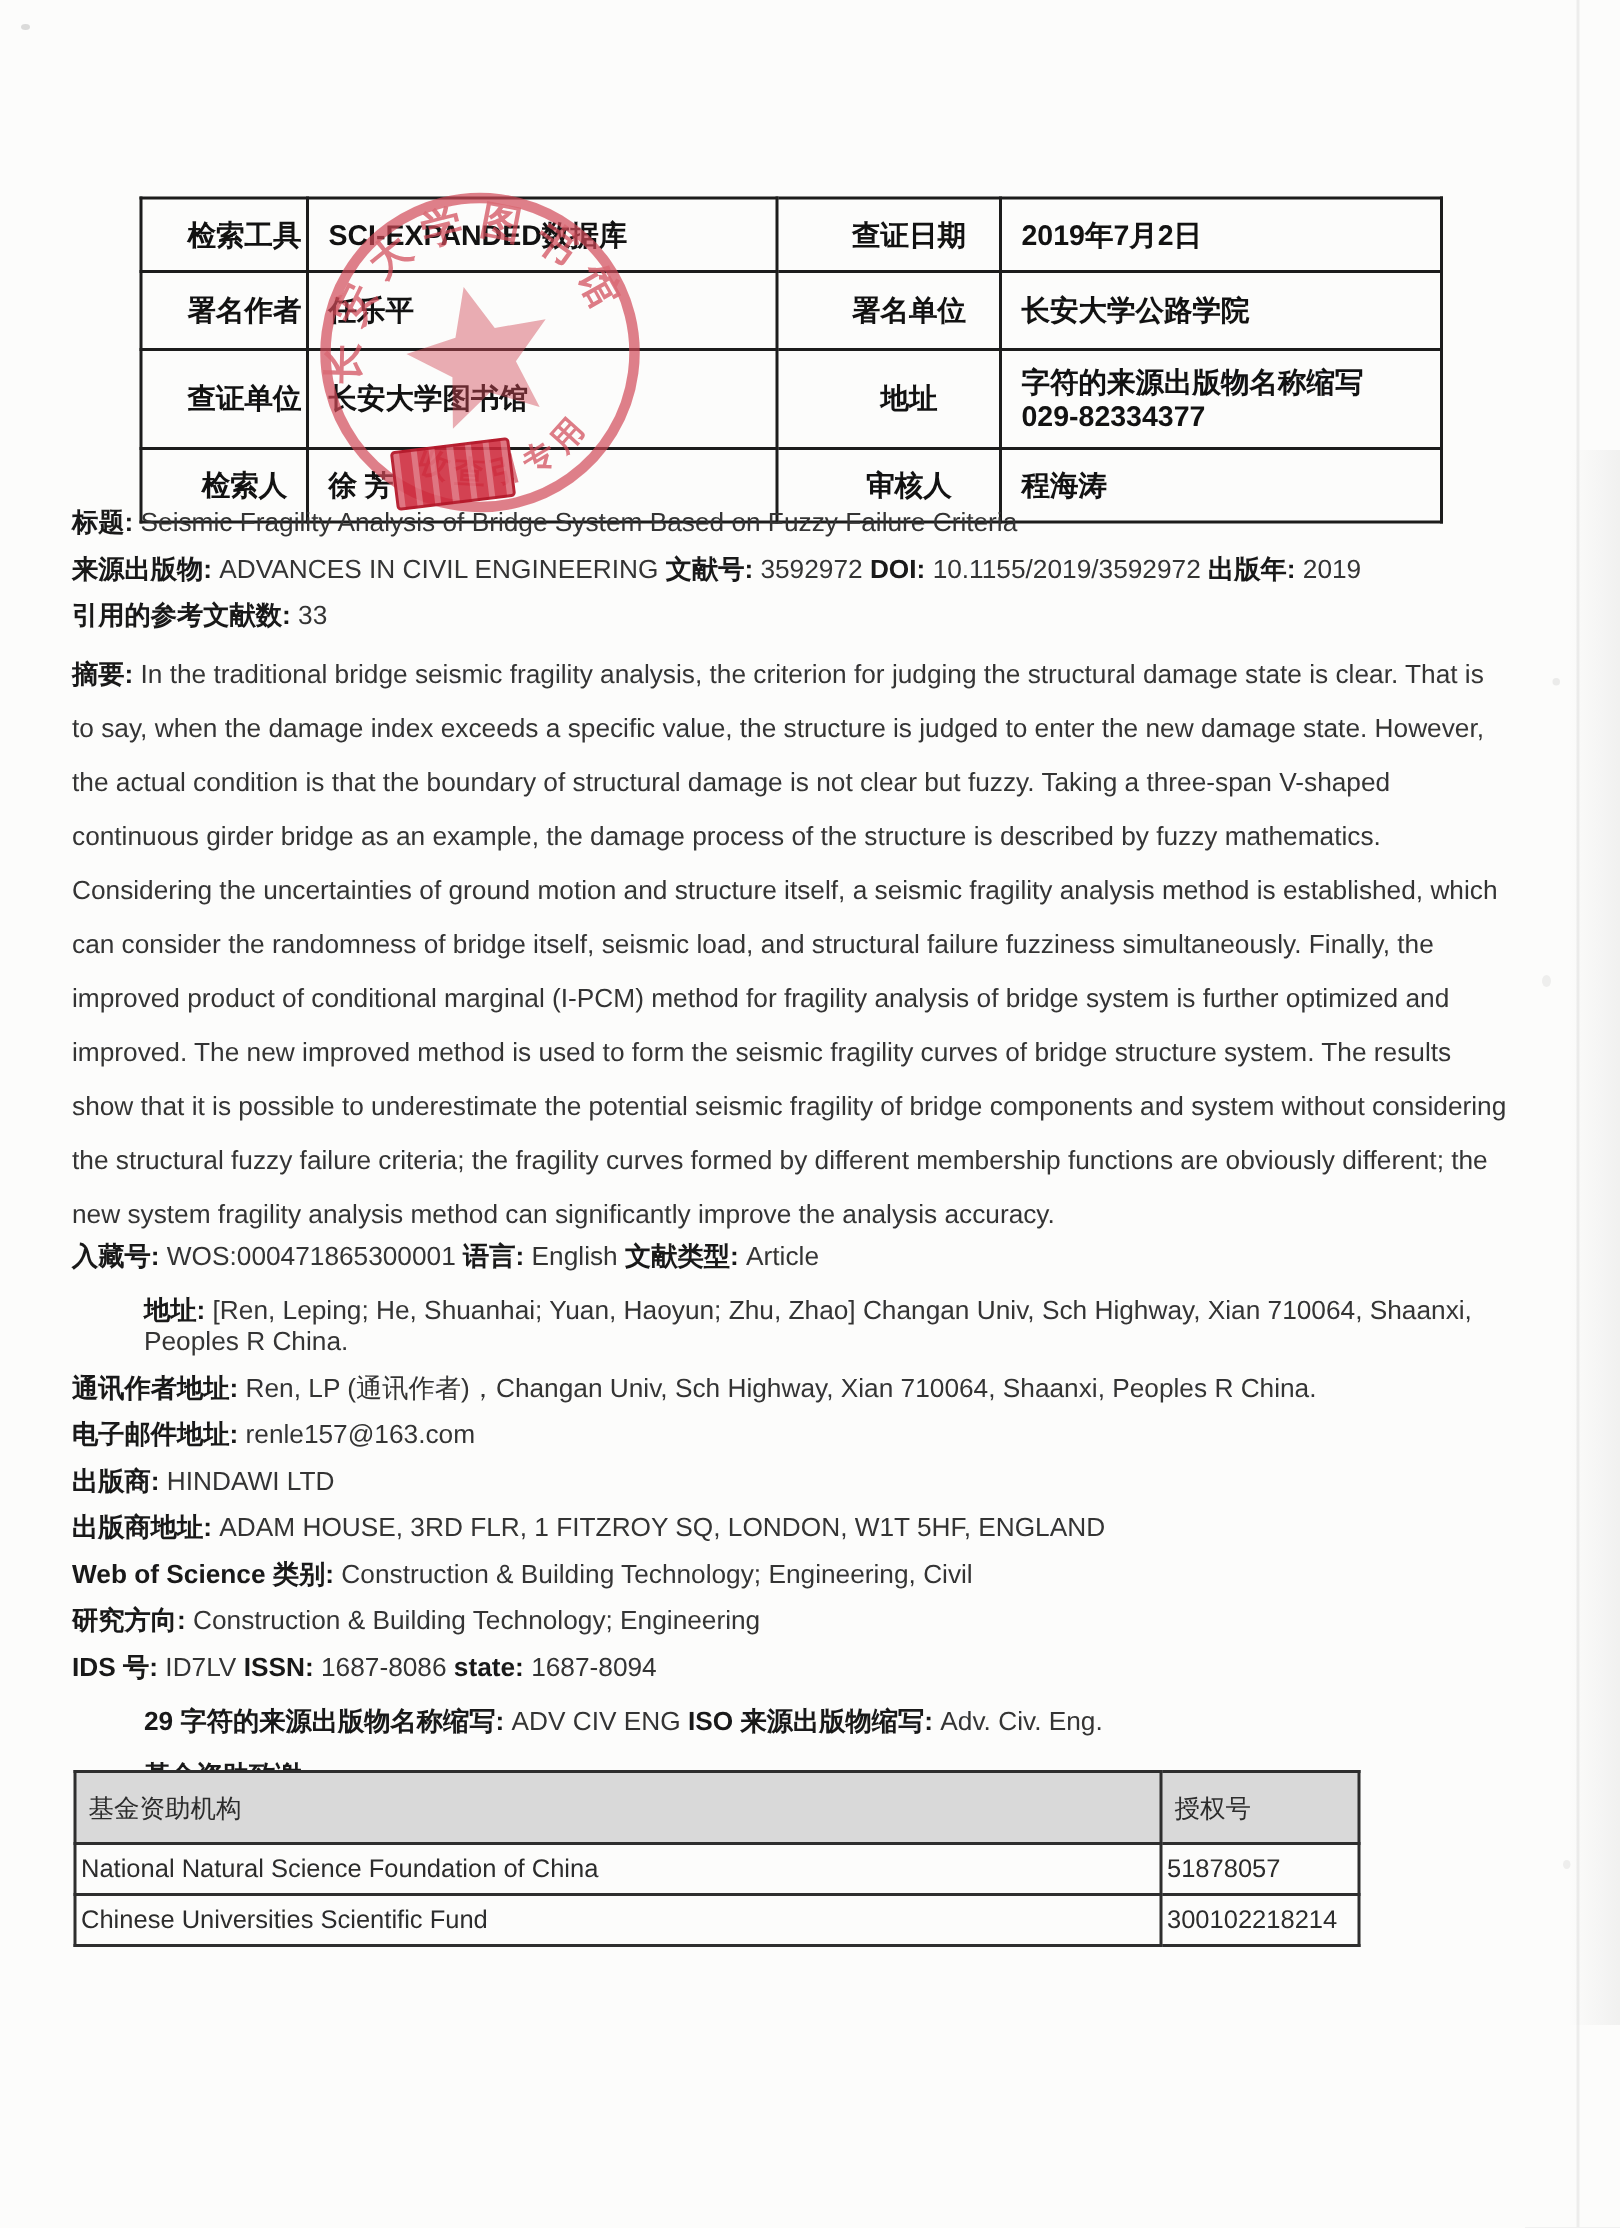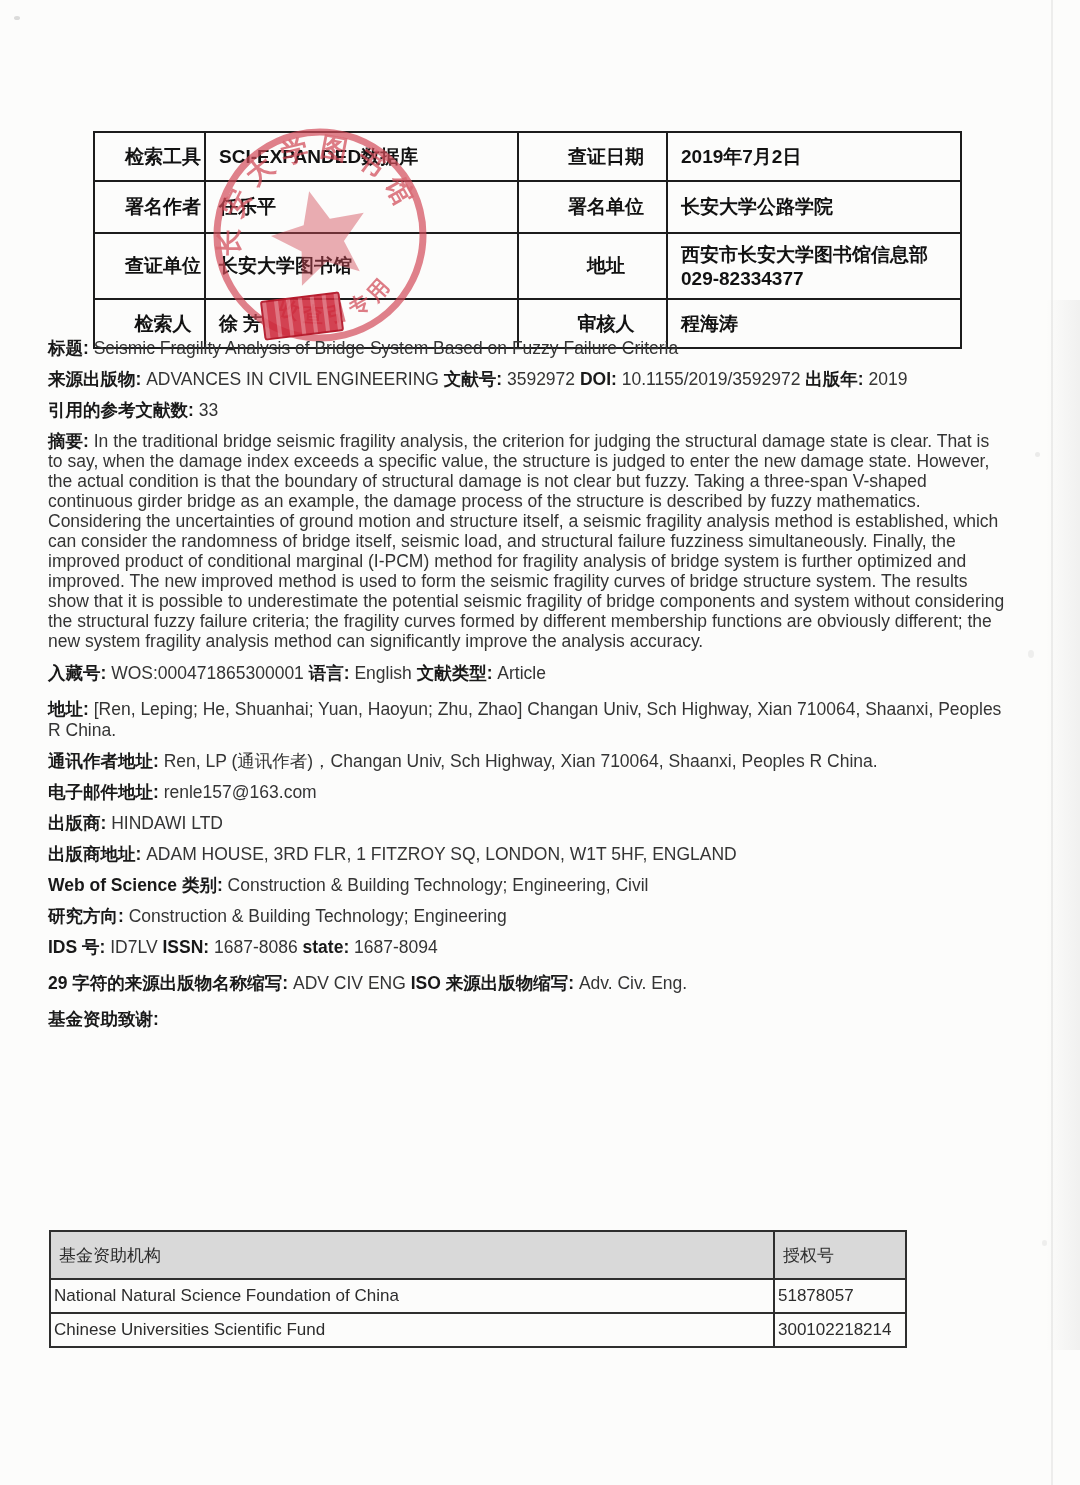--- a/index.html
+++ b/index.html
@@ -29,26 +29,26 @@
     background:rgba(205,40,58,.88); border:2px solid rgba(178,22,40,.85);
     border-radius:3px; transform:rotate(-7deg);
     background-image:repeating-linear-gradient(90deg, rgba(255,255,255,.28) 0 4px, transparent 4px 12px);
   }
   
   .fields {
     position:absolute; left:48px; top:338px; width:958px;
     font-size:17.5px; line-height:29px; color:#343434;
   }
   .field-line { margin-bottom:10px; line-height:21px; }
-  .field-line.para { line-height:20px; margin-bottom:12px; }
-  .field-line.gap-top { margin-top:15px; }
+  .field-line.para { line-height:36px; margin-bottom:0; }
+  .field-line.gap-top { margin-top:15px;margin-left:48px; }
   .lbl { font-weight:bold; color:#191919; }
   
   .fund-table {
-    position:absolute; left:49px; top:1230px; width:856px;
+    position:absolute; left:49px; top:1180px; width:856px;
     border-collapse:collapse; table-layout:fixed; font-size:17px; color:#2c2c2c;
   }
   .fund-table th {
     background:#d9d9d9; height:42px; font-weight:normal; text-align:left;
     border:2px solid #2e2e2e; padding:2px 4px 2px 8px; vertical-align:middle;
   }
   .fund-table td {
     height:30px; border:2px solid #2e2e2e; padding:1px 2px 1px 3px;
     vertical-align:middle; white-space:nowrap; overflow:hidden;
   }
@@ -81,21 +81,21 @@
           <td class="lab">署名作者</td>
           <td class="val">任乐平</td>
           <td class="lab">署名单位</td>
           <td class="val">长安大学公路学院</td>
         </tr>
         <tr>
           <td class="lab">查证单位</td>
           <td class="val">长安大学图书馆</td>
           <td class="lab">地址</td>
           <td class="val">
-            <div>西安市长安大学图书馆信息部</div>
+            <div>字符的来源出版物名称缩写</div>
             <div class="ctr">029-82334377</div>
           </td>
         </tr>
         <tr>
           <td class="lab">检索人</td>
           <td class="val">徐 芳</td>
           <td class="lab">审核人</td>
           <td class="val">程海涛</td>
         </tr>
       </tbody>

